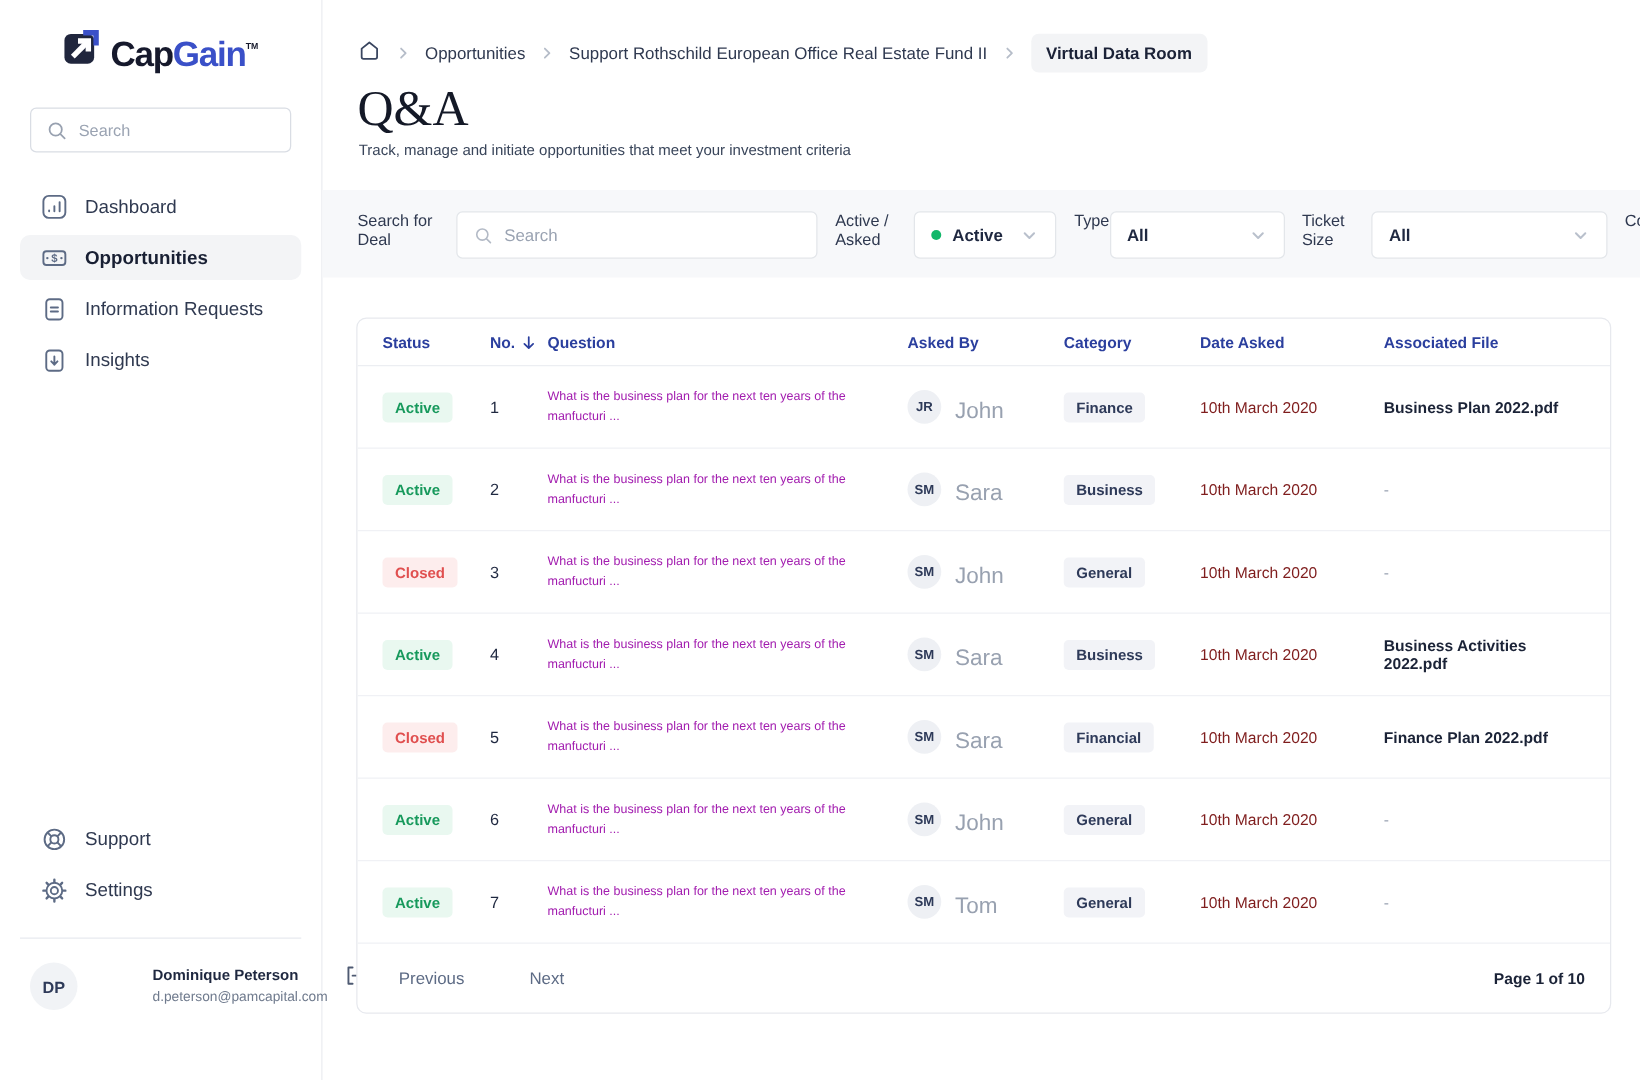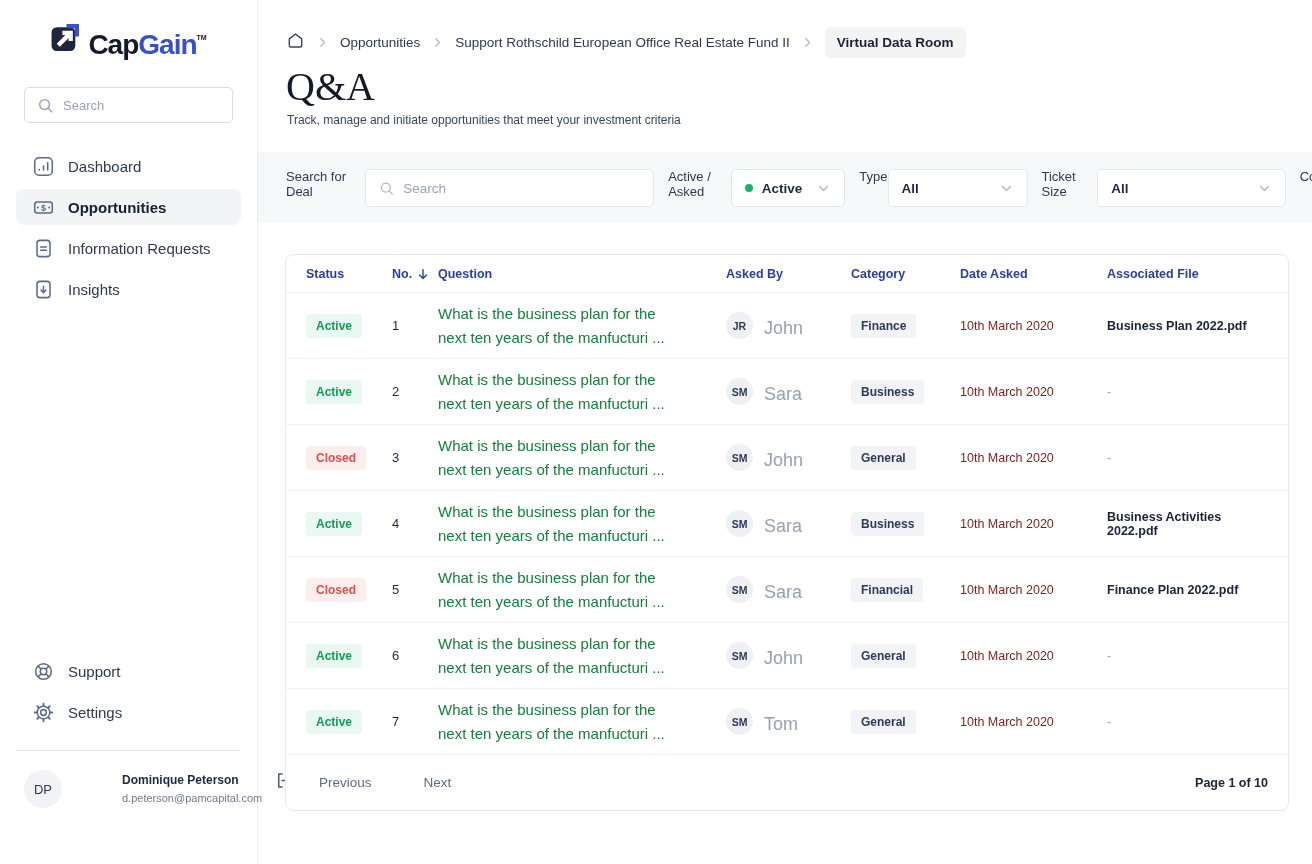--- a/index.html
+++ b/index.html
@@ -45,21 +45,21 @@
   .nav-item svg { width:21px; height:21px; color:#5d6b85; flex:none; }
   .nav-item.active { background:#f3f4f6; font-weight:bold; color:#181f33; }
 
   .sidebar-spacer { flex:1; }
   .side-divider { border-top:1px solid #e8eaef; margin:20px 16px 0; }
 
   .user-row { display:flex; align-items:center; gap:12px; padding:19px 24px 56px; }
   .avatar {
     width:38px; height:38px; border-radius:50%; background:#f1f3f6;
     display:flex; align-items:center; justify-content:center;
-    font-weight:normal; font-size:13px; color:#2e3a59; flex:none;
+    font-weight:bold; font-size:13px; color:#2e3a59; flex:none;
   }
   .user-meta { line-height:1.3;margin-left:48px; }
   .user-name { font-size:12px; font-weight:bold; color:#1f2840; }
   .user-email { font-size:11px; color:#6f7a8d; margin-top:2px; }
   .logout { margin-left:auto; align-self:flex-start; margin-top:1px; cursor:pointer; }
 
   
   .main { flex:1; display:flex; flex-direction:column; }
 
   .breadcrumb { display:flex; align-items:center; gap:11px; margin:27px 0 0 28px; font-size:13.5px; color:#2f3950; height:30px; }
@@ -89,21 +89,21 @@
   .trow { display:grid; grid-template-columns:86px 46px 288px 125px 109px 147px 1fr; align-items:center; padding:0 20px; }
   .thead { height:38px; border-bottom:1px solid #eceef2; font-size:12.5px; font-weight:bold; color:#2b3f9e; }
   .thead > div { display:flex; align-items:center; gap:4px; }
   .sort-icon { display:flex; cursor:pointer; }
 
   .tbody-row { height:66px; border-bottom:1px solid #f0f1f5; cursor:pointer; }
   .badge { display:inline-block; padding:5px 10px; border-radius:4px; font-size:12px; font-weight:bold; }
   .status-active { color:#17995c; background:#e9f8f0; }
   .status-closed { color:#e04f4f; background:#fdeded; }
   .cell-no { font-size:13px; color:#1f2840; }
-  .cell-q { font-size:15px; line-height:1.55; color:#15803d; max-width:250px; }
+  .cell-q { font-size:10px; line-height:1.55; color:#a21caf; max-width:250px; }
   .cell-asked { display:flex; align-items:flex-end; gap:11px; }
   .mini-avatar {
     width:27px; height:27px; border-radius:50%; background:#eef0f4;
     display:flex; align-items:center; justify-content:center;
     font-size:10.5px; font-weight:bold; color:#2e3a59; flex:none;
   }
   .asked-name { font-size:18px; color:#98a1b0; }
   .cat-badge { display:inline-block; padding:5px 10px; border-radius:4px; background:#f2f3f7; font-size:12px; font-weight:bold; color:#2e3a59; }
   .cell-date { font-size:12.5px; color:#7f1d1d; }
   .cell-file { font-size:12.5px; font-weight:bold; color:#1b2337; }

